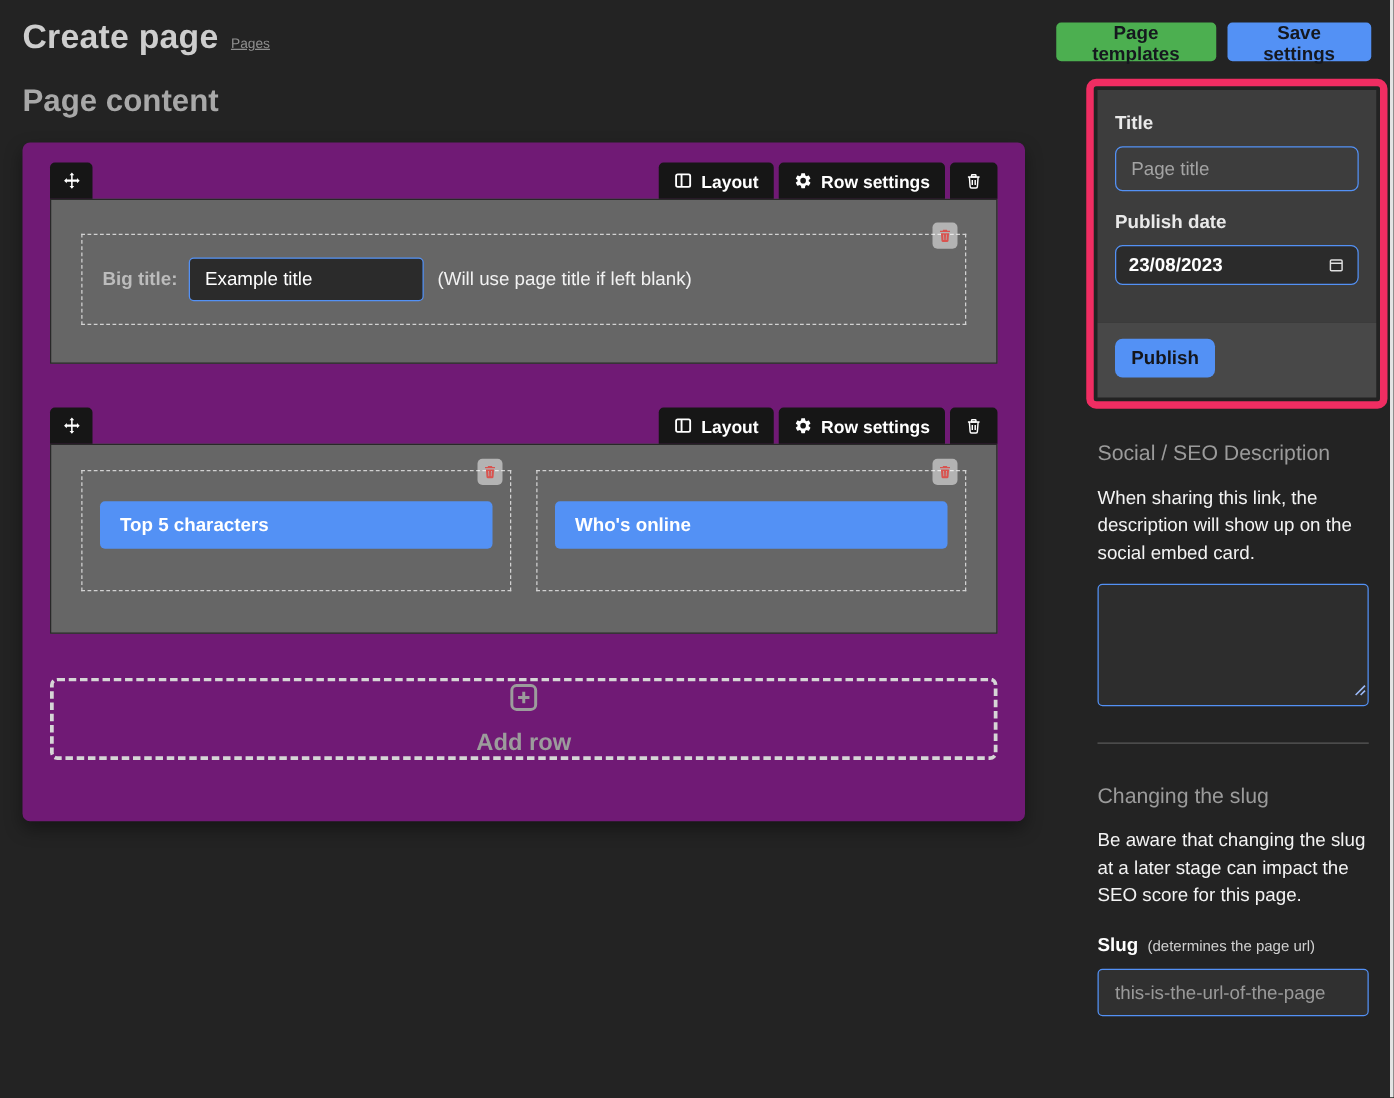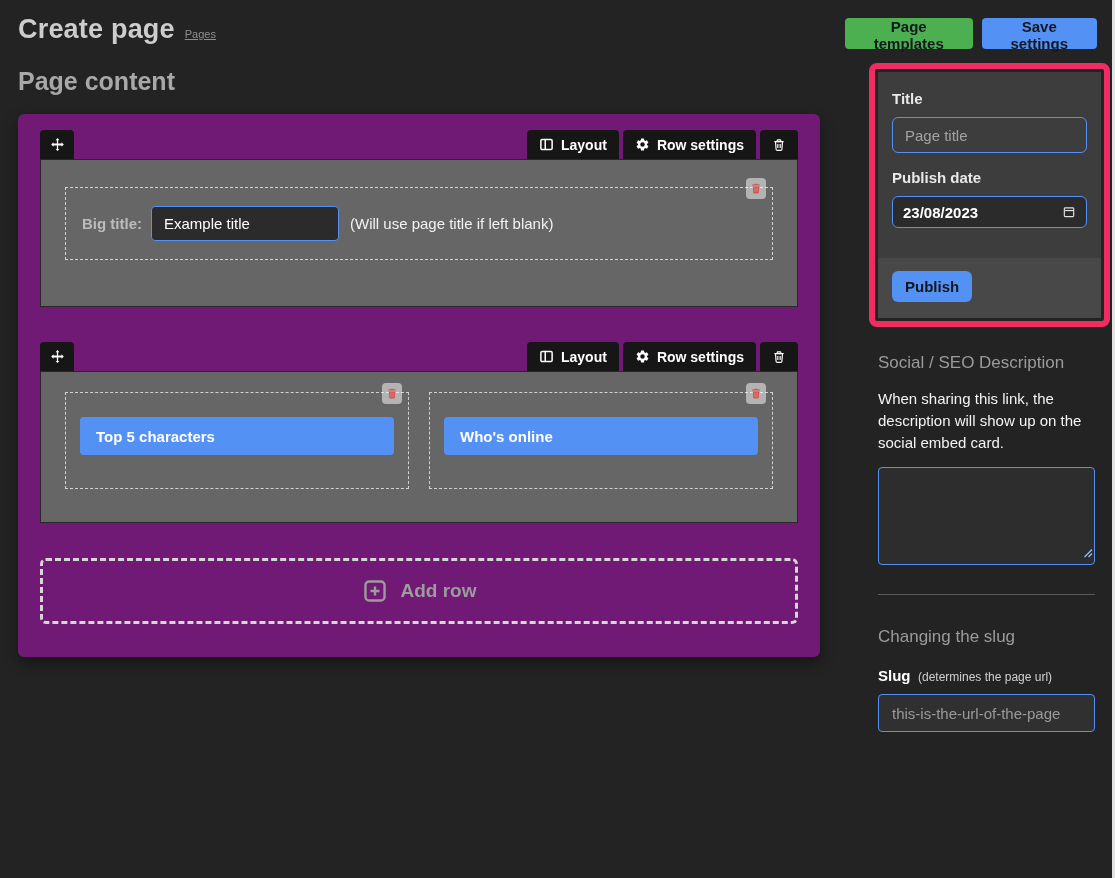--- a/index.html
+++ b/index.html
@@ -30,21 +30,21 @@
     background:#161616; border-radius:4px 4px 0 0; height:29px;
     display:flex; align-items:center; gap:7px; padding:0 12px;
     color:#fff; font-size:14px; font-weight:600; cursor:pointer;
   }
   .drag-tab { width:34px; justify-content:center; padding:0; }
   .row-header .spacer { flex:1; }
   .row-header .tab + .tab { margin-left:4px; }
   .icon { display:inline-flex; }
 
   .row-body { background:#666666; border:1px solid #282828; }
-  .row-body.first { height:148px; padding:27px 24px; }
+  .row-body.first { height:132px; padding:27px 24px; }
   .row-body.second { height:152px; padding:20px 24px; display:flex; gap:20px; }
 
   .dashed { position:relative; border:1px dashed #d2d2d2; }
   .widget-line { height:73px; display:flex; align-items:center; padding:0 16px; }
   .field-label { color:#bcbcbc; font-weight:700; font-size:15px; }
   .title-input {
     margin-left:9px; width:188px; height:35px;
     background:#2b2b2b; border:1px solid #5391f5; border-radius:4px;
     color:#fff; font-size:15px; padding:0 12px; outline:none;
     font-family:"Liberation Sans",sans-serif;
@@ -62,21 +62,21 @@
   .block {
     background:#5391f5; border-radius:4px; height:38px;
     display:flex; align-items:center; padding:0 16px;
     color:#fff; font-size:15px; font-weight:600; cursor:pointer;
   }
 
   .add-row {
     margin-top:35px; height:66px;
     border:3px dashed #d6d6d6; border-radius:6px;
     display:flex; align-items:center; justify-content:center; gap:13px;
-    color:#9c9c9c; font-size:19px; font-weight:700; cursor:pointer;
+    color:#9c9c9c; font-size:19px; font-weight:700; cursor:pointer;flex-direction:column;
   }
 
   
   .sidebar { position:absolute; left:845px; top:18px; width:252px; }
   .sb-buttons { display:flex; gap:9px; }
   .btn {
     height:31px; border-radius:4px; border:none; cursor:pointer;
     padding:0 14px; font-size:15px; font-weight:600; color:#15181e;
     font-family:"Liberation Sans",sans-serif;
   }
@@ -313,20 +313,21 @@
       <span class="resize-handle">
         <svg width="10" height="10" viewBox="0 0 10 10" stroke="#9ab8f5" stroke-width="1.3">
             <path d="M1.5 9 9 1.5M5.5 9 9 5.5"></path>
           </svg>
       </span>
     </div>
 
     <div class="divider"></div>
 
     <div class="sb-heading slug-heading">Changing the slug</div>
+    <div class="sb-text">Be aware that changing the slug at a later stage can impact the SEO score for this page.</div>
     <div class="slug-label-row">
       <span>Slug</span>
       <span class="slug-hint">&nbsp;<span>(determines the page url)</span></span>
     </div>
     <input class="slug-input" type="text" placeholder="this-is-the-url-of-the-page" style="">
   </div>
 </div>
 
 <div class="scroll-strip"></div>
 

